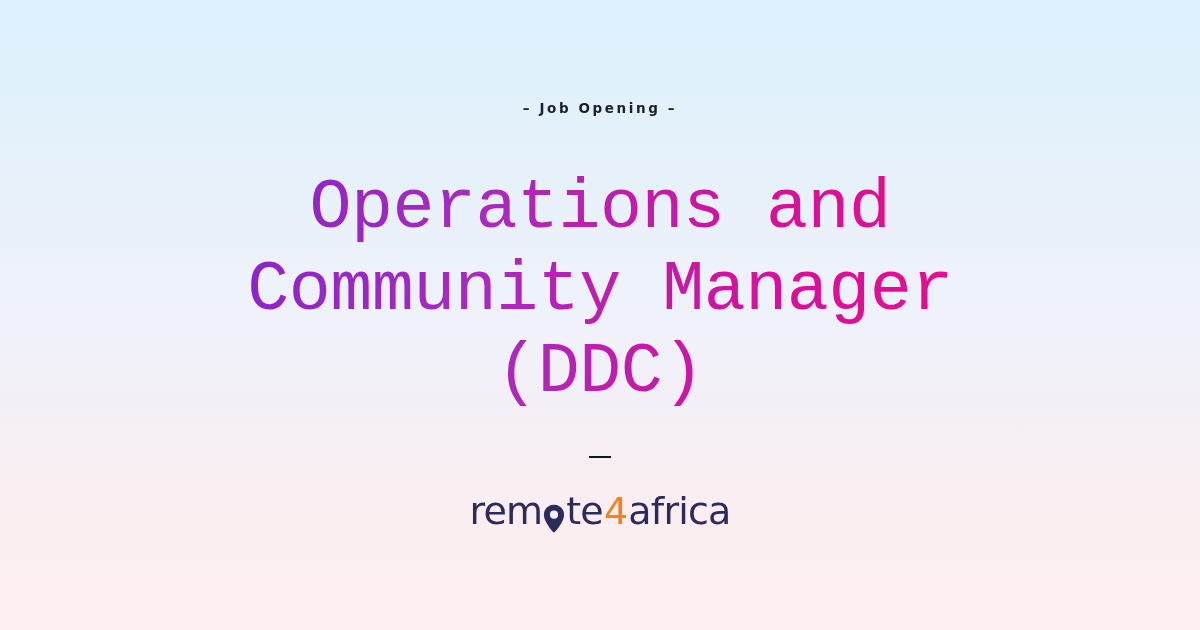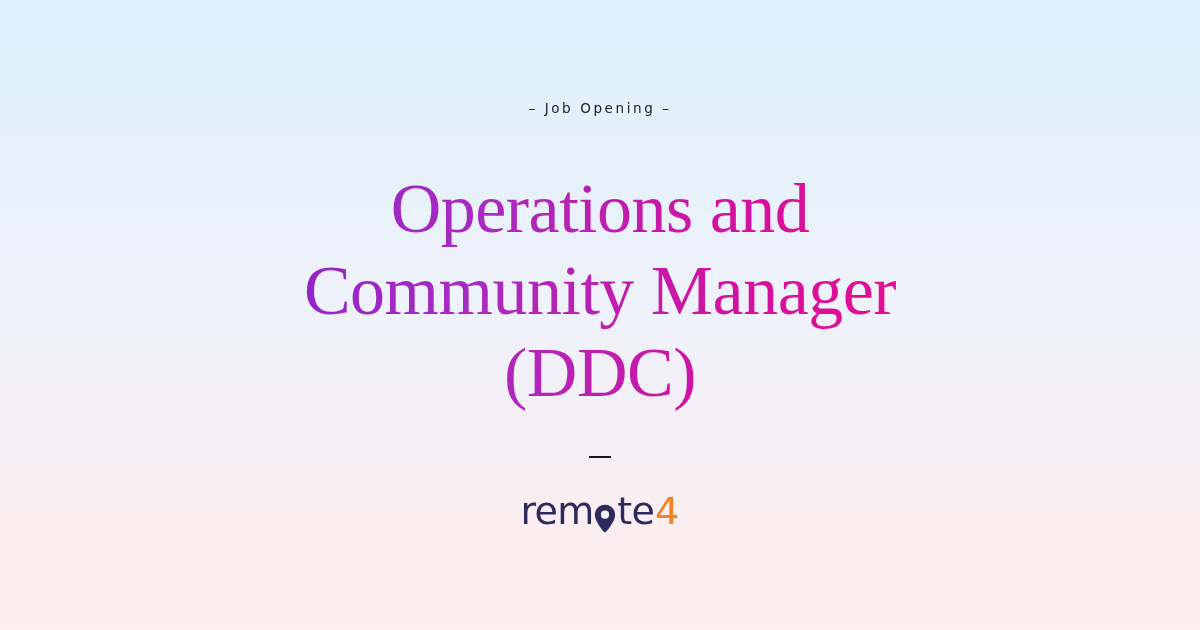--- a/index.html
+++ b/index.html
@@ -40,32 +40,32 @@
     flex-direction: column;
     align-items: center;
     justify-content: center;
     text-align: center;
   }
 
   
   .eyebrow {
     font-family: "DejaVu Sans", sans-serif;
     font-size: 13.5px;
-    font-weight: 400;
+    font-weight: 700;
     letter-spacing: 2.6px;
     color: #20202a;
     margin: 0 0 52px 0;
     white-space: nowrap;
   }
 
   
   .job-title {
     margin: 0;
     width: 760px;
-    font-family: Liberation Serif, serif;
+    font-family: Liberation Mono, monospace;
     font-weight: 400;
     font-size: 70px;
     line-height: 1.17;
     letter-spacing: -0.5px;
     text-align: center;
     background-image: linear-gradient(90deg, #8b22cc 0%, #a92ac0 34%, #d4119f 68%, #ec0a8b 100%);
     -webkit-background-clip: text;
     background-clip: text;
     color: transparent;
     -webkit-text-fill-color: transparent;
@@ -125,16 +125,17 @@
     <div class="brand">
       <span>rem</span>
       <span class="brand-pin">
         <svg viewBox="0 0 22 30" xmlns="http://www.w3.org/2000/svg" aria-hidden="true">
           <path d="M11 0.8C5.2 0.8 0.9 5.2 0.9 10.9c0 6.3 7.3 14.9 9.3 17.2 0.4 0.5 1.1 0.5 1.5 0 2.1-2.3 9.4-10.9 9.4-17.2C21.1 5.2 16.8 0.8 11 0.8z" fill="#2d2a5c"></path>
           <circle cx="11" cy="10.7" r="4.1" fill="#f2f4fb"></circle>
         </svg>
       </span>
       <span>te</span>
       <span class="brand-four">4</span>
+      <span>africa</span>
     </div>
 
   </div>
 </div>
 
 </body></html>

